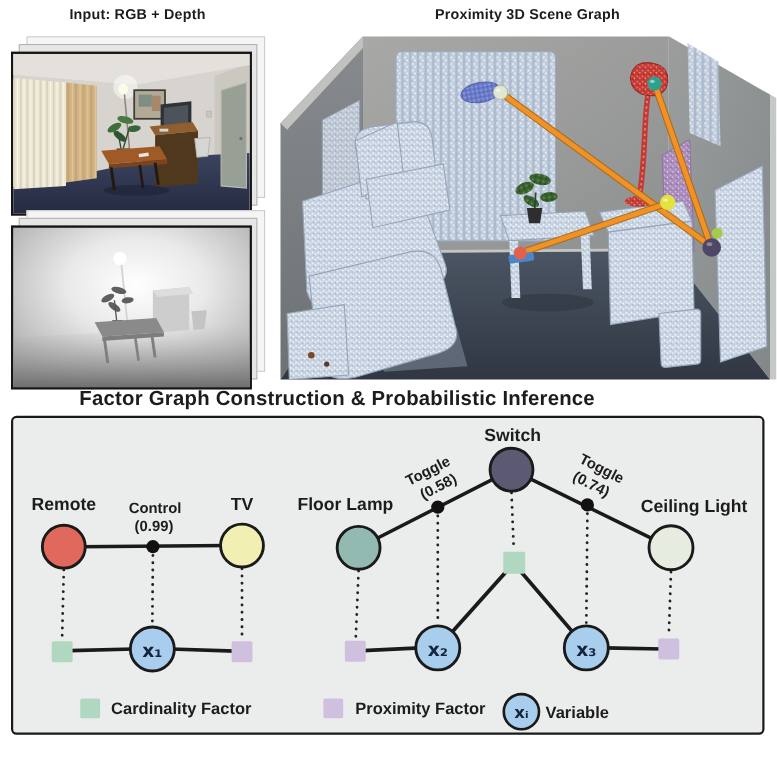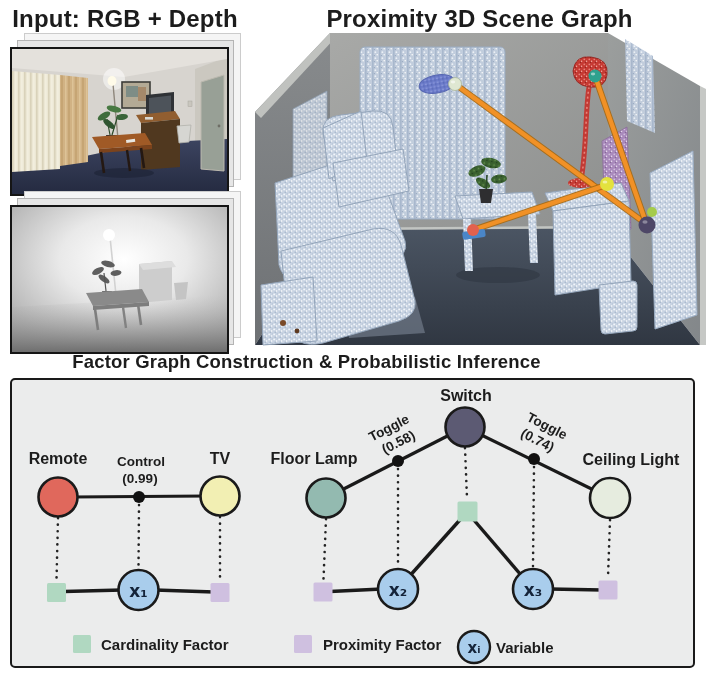--- a/index.html
+++ b/index.html
@@ -1,18 +1,18 @@
 <!DOCTYPE html>
 <html><head>
 <meta charset="utf-8">
 <style>
   html,body{margin:0;padding:0;background:#ffffff;}
   body{width:706px;height:688px;position:relative;overflow:hidden;
        font-family:"Liberation Sans",sans-serif;color:#1f1f1f;}
-  .title{position:absolute;font-weight:bold;font-size:24px;text-align:center;
+  .title{position:absolute;font-weight:bold;font-size:13px;text-align:center;
          letter-spacing:.2px;color:#1c1c1c;}
   #input-title{left:0;top:5px;width:250px;}
   #scene-title{left:253px;top:5px;width:453px;}
   #factor-title{left:0;top:351px;width:613px;font-size:18.5px;}
   .stack{position:absolute;width:239px;height:160px;}
   #rgb-stack{left:10px;top:33px;}
   #depth-stack{left:10px;top:191px;}
   .layer{position:absolute;width:215px;height:145px;background:#f5f5f5;
          border:1px solid #cccccc;}
   .layer.back{left:14px;top:0;}

